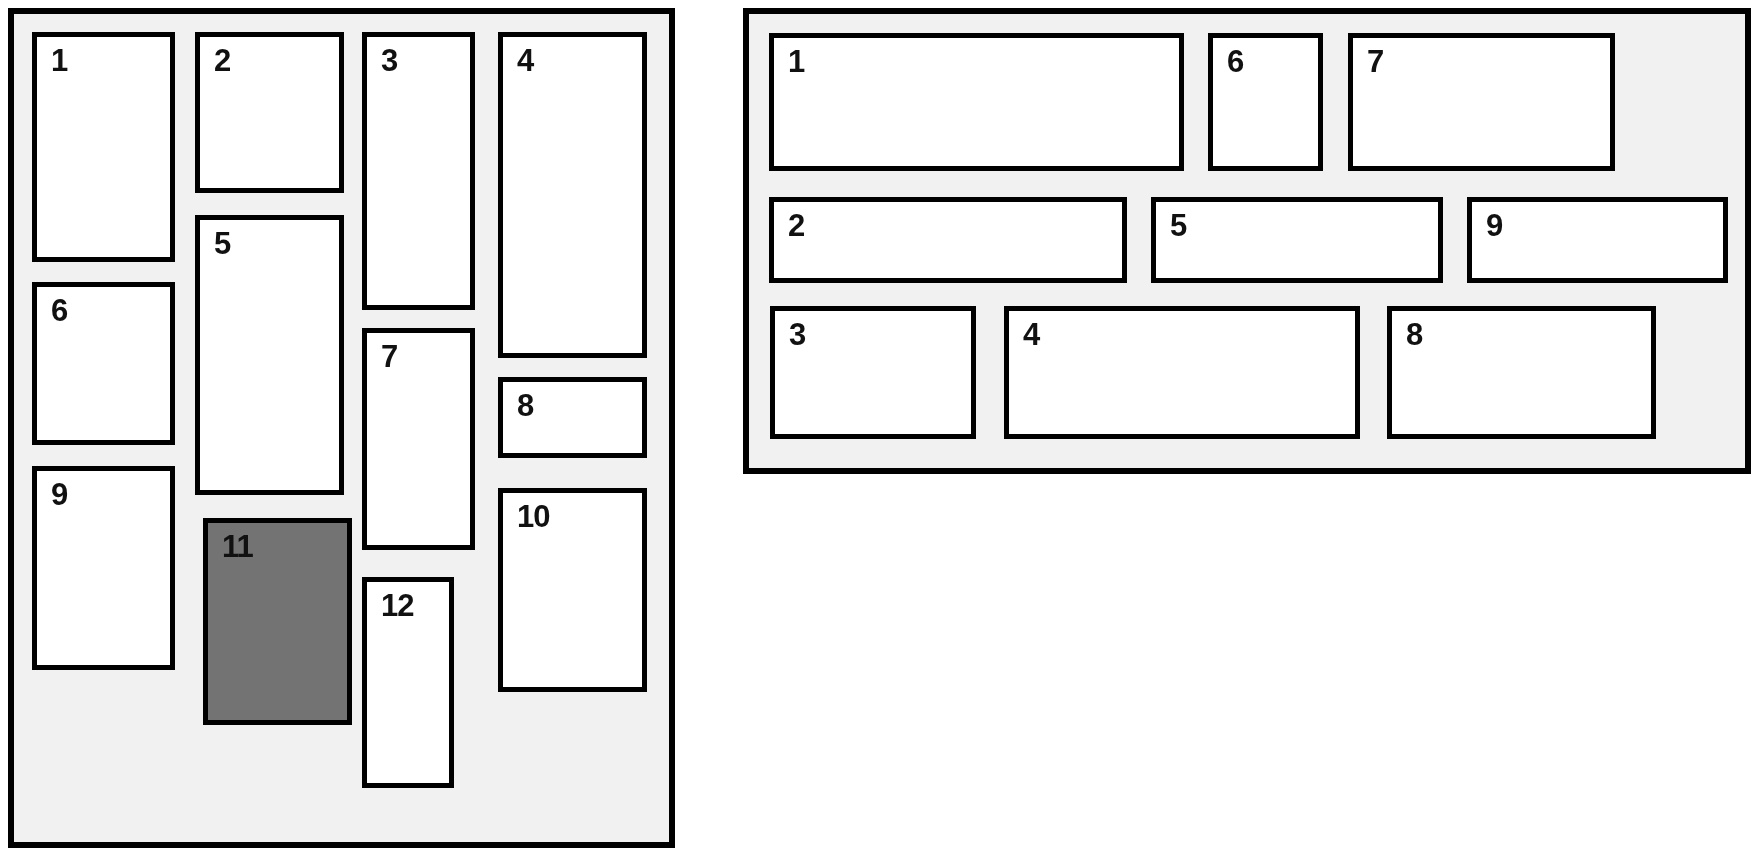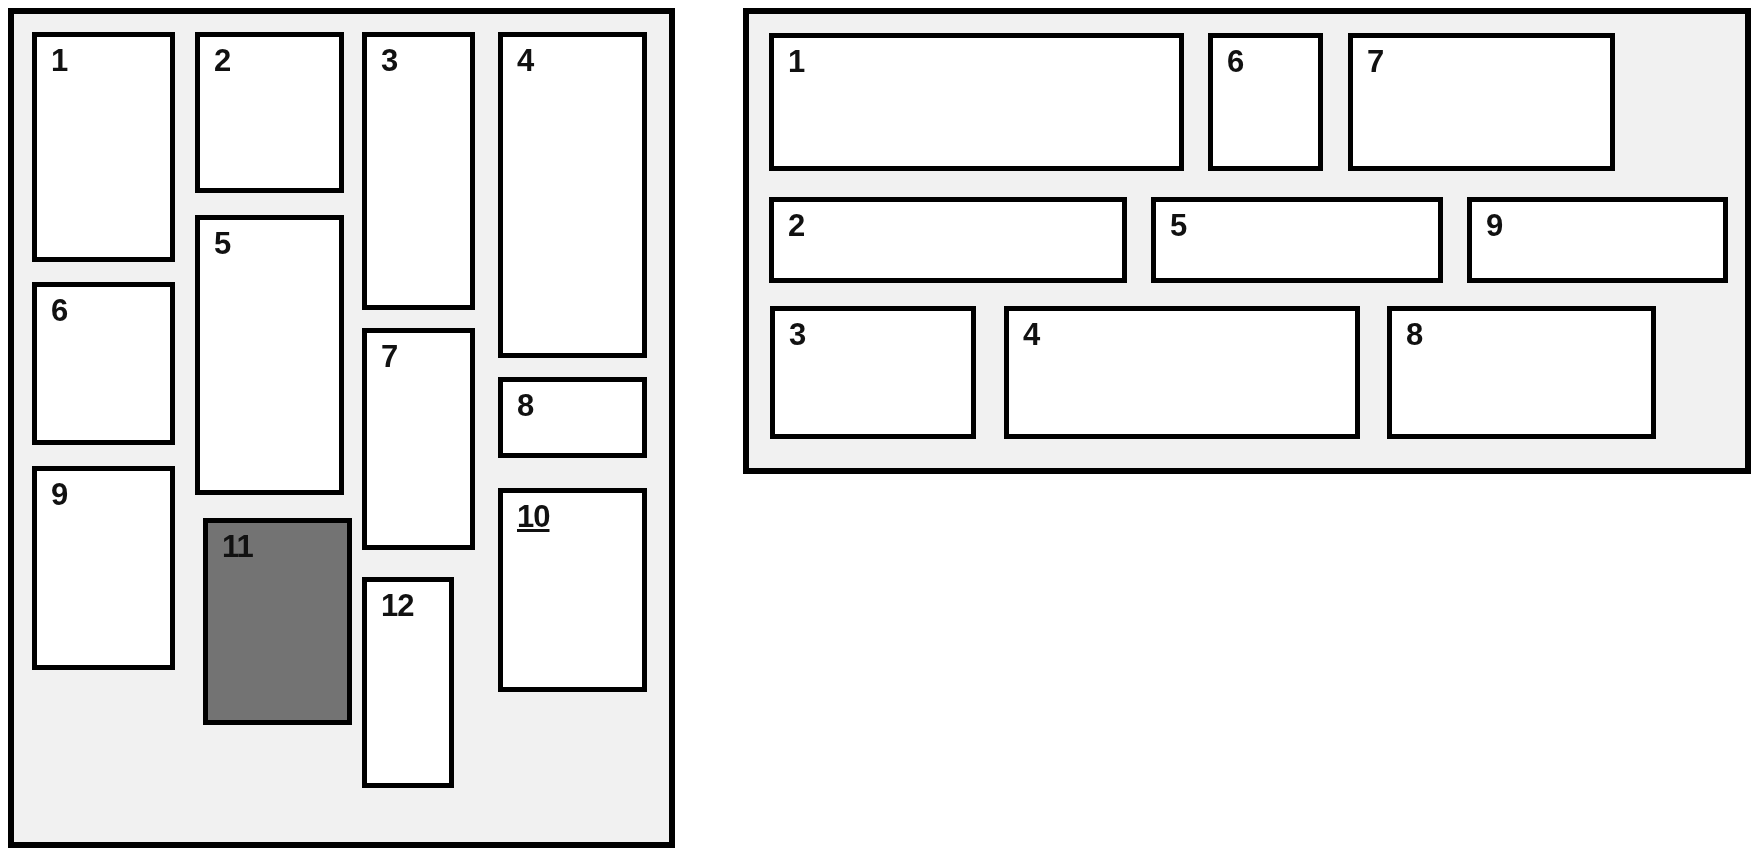--- a/index.html
+++ b/index.html
@@ -65,21 +65,21 @@
       <div class="box" style="left: 348px; top: 314px; width: 113px; height: 222px; background: rgb(255, 255, 255); border-color: rgb(0, 0, 0);">
         <span class="num" style="color: rgb(17, 17, 17);">7</span>
       </div>
       <div class="box" style="left: 484px; top: 363px; width: 149px; height: 81px; background: rgb(255, 255, 255); border-color: rgb(0, 0, 0);">
         <span class="num" style="color: rgb(17, 17, 17);">8</span>
       </div>
       <div class="box" style="left: 18px; top: 452px; width: 143px; height: 204px; background: rgb(255, 255, 255); border-color: rgb(0, 0, 0);">
         <span class="num" style="color: rgb(17, 17, 17);">9</span>
       </div>
       <div class="box" style="left: 484px; top: 474px; width: 149px; height: 204px; background: rgb(255, 255, 255); border-color: rgb(0, 0, 0);">
-        <span class="num" style="color: rgb(17, 17, 17); text-decoration: underline;">10</span>
+        <span class="num" style="color: rgb(17, 17, 17);">10</span>
       </div>
       <div class="box" style="left: 181px; top: 504px; width: 149px; height: 207px; background: #737373; border-color: rgb(0, 0, 0); margin-left: 8px;">
         <span class="num" style="color: rgb(17, 17, 17);">11</span>
       </div>
       <div class="box" style="left: 348px; top: 563px; width: 92px; height: 211px; background: rgb(255, 255, 255); border-color: rgb(0, 0, 0);">
         <span class="num" style="color: rgb(17, 17, 17);">12</span>
       </div>
     </div>
   <div class="panel" style="left: 743px; top: 8px; width: 1008px; height: 466px; background: rgb(241, 241, 241); border-color: rgb(0, 0, 0);">
       <div class="box" style="left: 20px; top: 19px; width: 415px; height: 138px; background: rgb(255, 255, 255); border-color: rgb(0, 0, 0);">

